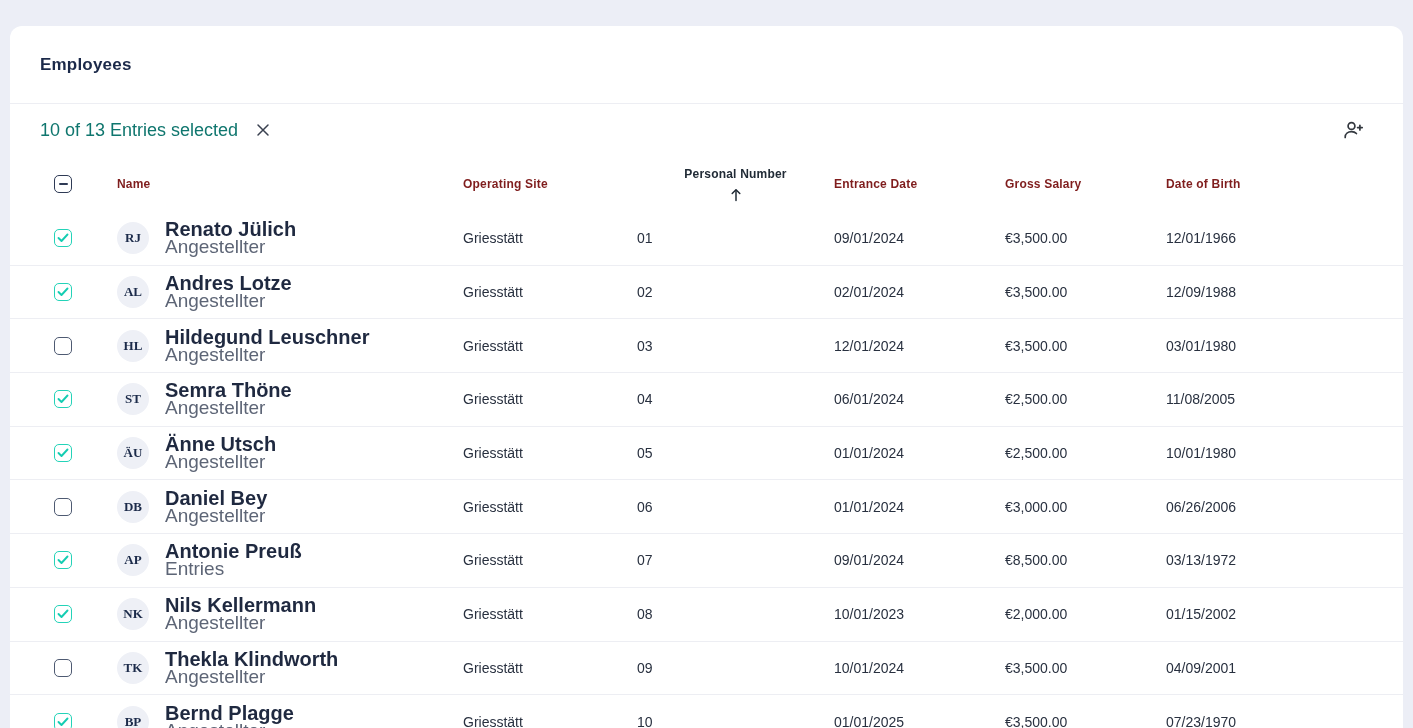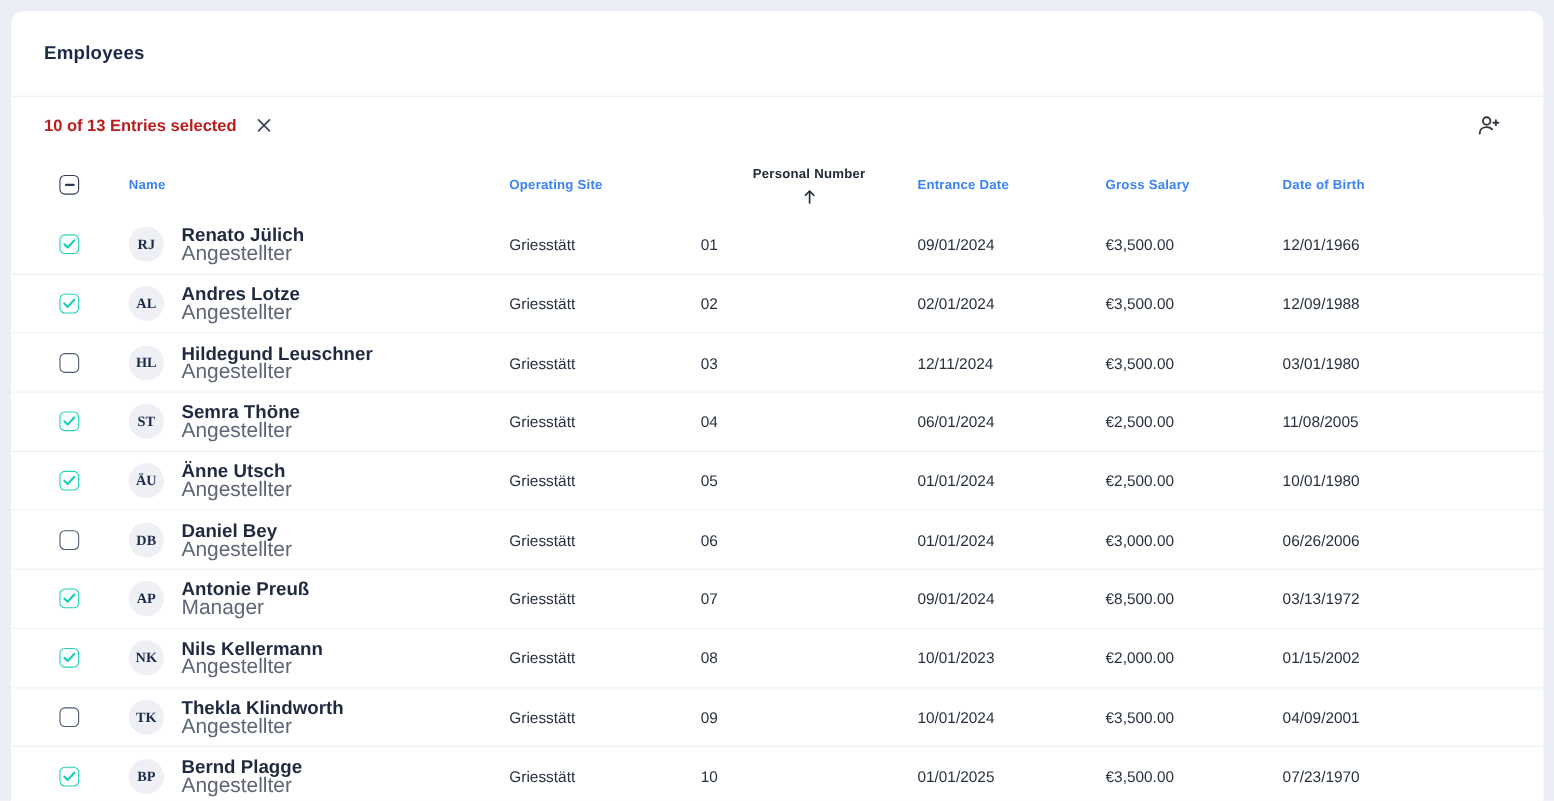--- a/index.html
+++ b/index.html
@@ -2,21 +2,21 @@
 <html><head>
 <meta charset="utf-8">
 <style>
   * { margin:0; padding:0; box-sizing:border-box; }
   html,body { width:1413px; height:728px; overflow:hidden; }
   body {
     background:#ECEEF6;
     font-family:"Liberation Sans", sans-serif;
     color:#28303F;
   }
-  .stage { width:1413px; height:728px; padding:10px 10px 0 10px; }
+  .stage { width:1413px; height:728px; padding:26px 10px 0 10px; }
   .card {
     background:#ffffff;
     border-radius:12px 12px 0 0;
     width:1393px;
     height:760px;
     overflow:hidden;
   }
 
   
   .panel-header {
@@ -51,23 +51,23 @@
   }
 
   
   .selection-bar {
     height:52px;
     display:flex;
     align-items:center;
     padding:0 36px 0 30px;
   }
   .selection-text {
-    font-size:15px;
-    font-weight:bold;
-    color:#b91c1c;
+    font-size:18px;
+    font-weight:normal;
+    color:#0f766e;
   }
   .icon-btn {
     background:none;
     border:none;
     cursor:pointer;
     display:flex;
     align-items:center;
     justify-content:center;
     padding:2px;
   }
@@ -78,21 +78,21 @@
   .trow, .thead {
     display:grid;
     grid-template-columns:77px 346px 174px 197px 171px 161px 1fr;
     align-items:center;
     padding-left:30px;
   }
   .thead { height:56px; }
   .th {
     font-size:12px;
     font-weight:bold;
-    color:#3b82f6;
+    color:#7f1d1d;
     letter-spacing:.2px;
     cursor:pointer;
   }
   .th.sorted {
     color:#212B36;
     display:flex;
     align-items:center;
     gap:7px;
     flex-direction:column;
   }
@@ -133,21 +133,21 @@
     display:flex;
     align-items:center;
     justify-content:center;
     font-family:"Liberation Serif", serif;
     font-weight:bold;
     font-size:13px;
     color:#1C2B4A;
     flex:none;
   }
   .emp-name {
-    font-size:17px;
+    font-size:20px;
     font-weight:bold;
     color:#1F2940;
     line-height:17px;
   }
   .emp-role {
     font-size:19px;
     color:#5D6576;
     line-height:17px;
   }
 </style>
@@ -260,21 +260,21 @@
     </div>
     <div class="cell name-cell">
       <span class="avatar">HL</span>
       <span>
         <div class="emp-name">Hildegund Leuschner</div>
         <div class="emp-role">Angestellter</div>
       </span>
     </div>
     <div class="cell">Griesstätt</div>
     <div class="cell">03</div>
-    <div class="cell">12/11/2024</div>
+    <div class="cell">12/01/2024</div>
     <div class="cell">€3,500.00</div>
     <div class="cell">03/01/1980</div>
   </div>
 
   <div class="trow">
     <div class="cell col-check">
       <span class="cb checked">
         <span class="checkmark" style="display: flex;">
           <svg width="12" height="10" viewBox="0 0 12 10" fill="none">
                   <path d="M1.5 5 L4.5 8 L10.5 1.5" stroke="#14CDB2" stroke-width="1.9" stroke-linecap="round" stroke-linejoin="round"></path>
@@ -347,21 +347,21 @@
           <svg width="12" height="10" viewBox="0 0 12 10" fill="none">
                   <path d="M1.5 5 L4.5 8 L10.5 1.5" stroke="#14CDB2" stroke-width="1.9" stroke-linecap="round" stroke-linejoin="round"></path>
                 </svg>
         </span>
       </span>
     </div>
     <div class="cell name-cell">
       <span class="avatar">AP</span>
       <span>
         <div class="emp-name">Antonie Preuß</div>
-        <div class="emp-role">Manager</div>
+        <div class="emp-role">Entries</div>
       </span>
     </div>
     <div class="cell">Griesstätt</div>
     <div class="cell">07</div>
     <div class="cell">09/01/2024</div>
     <div class="cell">€8,500.00</div>
     <div class="cell">03/13/1972</div>
   </div>
 
   <div class="trow">

